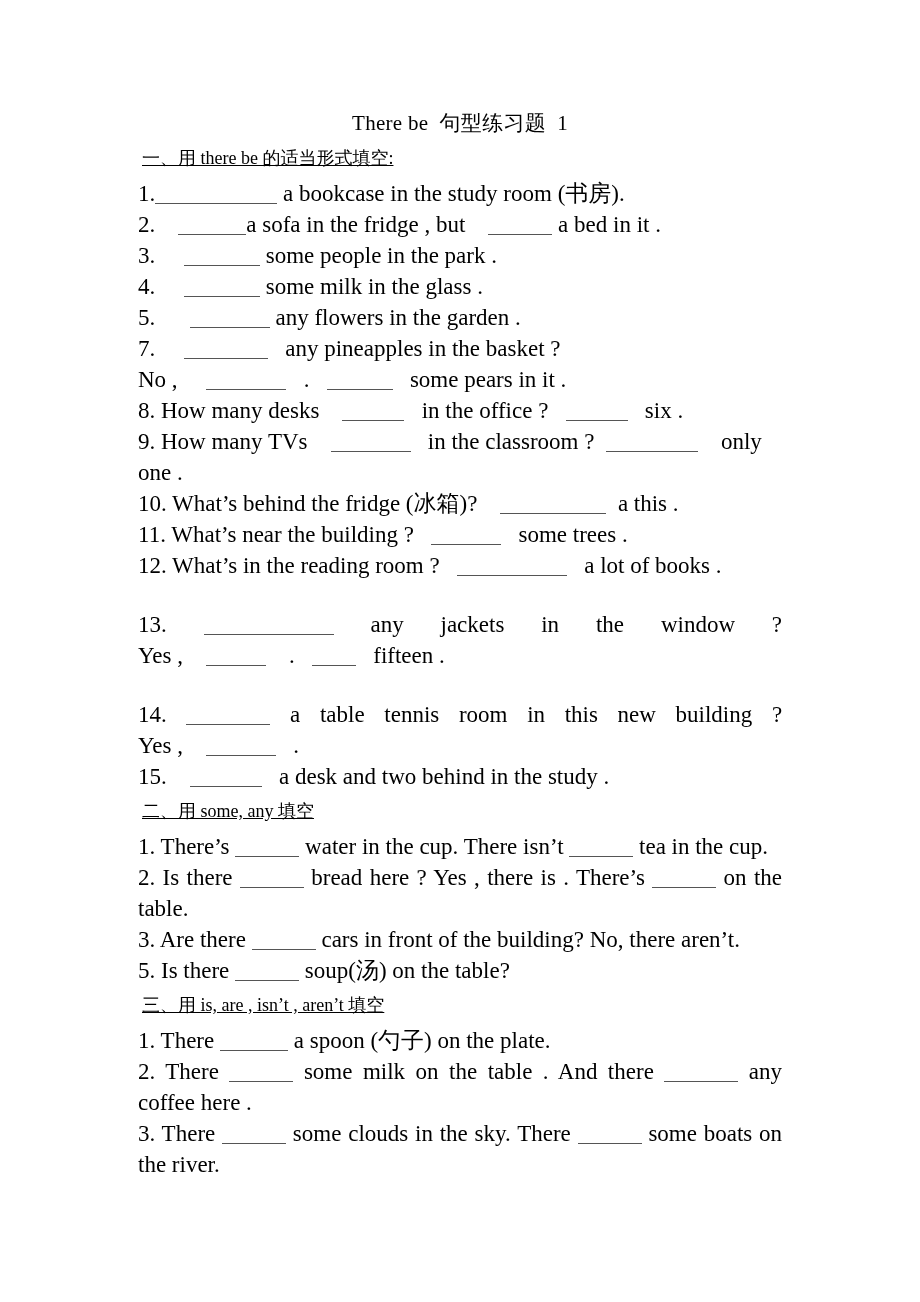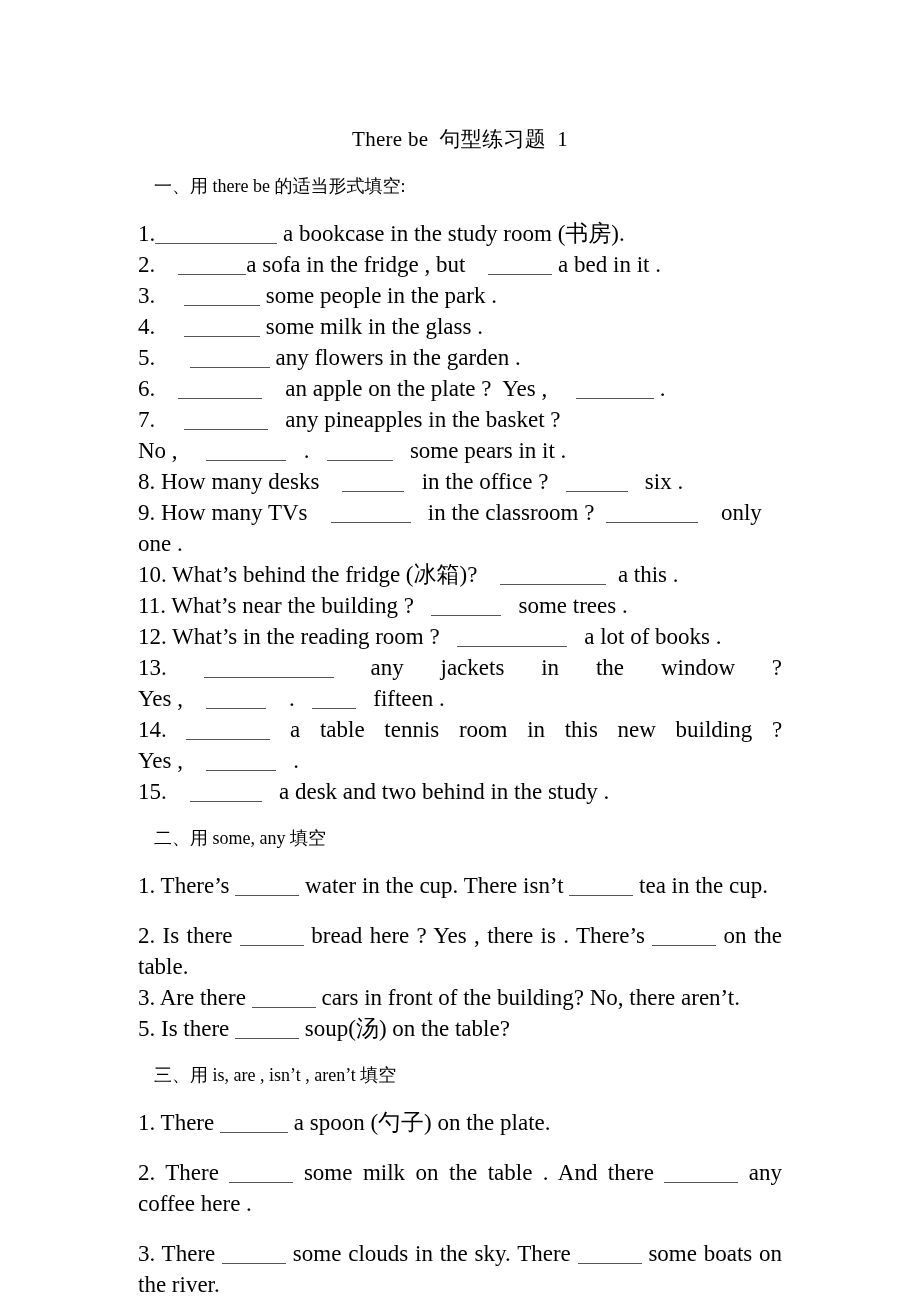--- a/index.html
+++ b/index.html
@@ -19,54 +19,55 @@
     width: 920px;
     height: 1302px;
     background: #ffffff;
     box-sizing: border-box;
     padding: 0;
     overflow: hidden;
   }
   .content {
     position: absolute;
     left: 138px;
-    top: 124px;
+    top: 108px;
     width: 644px;
   }
   .doc-title {
     font-size: 21px;
     line-height: 31px;
     text-align: center;
     letter-spacing: 0.3px;
     margin: 0 0 2px 0;
     white-space: pre;
   }
   .section-head {
     font-size: 18px;
     line-height: 31px;
-    margin: 16px;
+    margin: 4px;
     white-space: pre;
+    text-decoration: underline;
   }
   .q {
     font-size: 23px;
     line-height: 31px;
     margin: 0;
     white-space: pre-wrap;
   }
   
   .q.justify {
     text-align: justify;
     text-align-last: justify;
     white-space: normal;
+    margin-top: 28px;
   }
   .q.wrapline {
     text-align: justify;
     text-align-last: left;
     white-space: normal;
-    margin-top: 19px;
   }
   .blank {
     display: inline-block;
     border-bottom: 1.3px solid #555555;
     vertical-align: -3px;
     height: 14px;
   }
 </style>
 </head>
 <body>
@@ -81,21 +82,20 @@
     <div class="q"><span>1.</span><span class="blank" style="width:122px"></span> <span>a bookcase in the study room (书房).</span></div>
 
     <div class="q"><span>2.</span>    <span class="blank" style="width:68px"></span><span>a sofa in the fridge , but</span>    <span class="blank" style="width:64px"></span> <span>a bed in it .</span></div>
 
     <div class="q"><span>3.</span>     <span class="blank" style="width:76px"></span> <span>some people in the park .</span></div>
 
     <div class="q"><span>4.</span>     <span class="blank" style="width:76px"></span> <span>some milk in the glass .</span></div>
 
     <div class="q"><span>5.</span>      <span class="blank" style="width:80px"></span> <span>any flowers in the garden .</span></div>
 
-    <div class="q"><span>6.</span>    <span class="blank" style="width:84px"></span>    <span>an apple on the plate ?  Yes ,</span>     <span class="blank" style="width:78px"></span> <span>.</span></div>
 
     <div class="q"><span>7.</span>     <span class="blank" style="width:84px"></span>   <span>any pineapples in the basket ?</span></div>
 
     <div class="q"><span>No ,</span>     <span class="blank" style="width:80px"></span>   <span>.</span>   <span class="blank" style="width:66px"></span>   <span>some pears in it .</span></div>
 
     <div class="q"><span>8. How many desks</span>    <span class="blank" style="width:62px"></span>   <span>in the office ?</span>   <span class="blank" style="width:62px"></span>   <span>six .</span></div>
 
     <div class="q"><span>9. How many TVs</span>    <span class="blank" style="width:80px"></span>   <span>in the classroom ?</span>  <span class="blank" style="width:92px"></span>    <span>only</span></div>
     <div class="q">one .</div>
 

